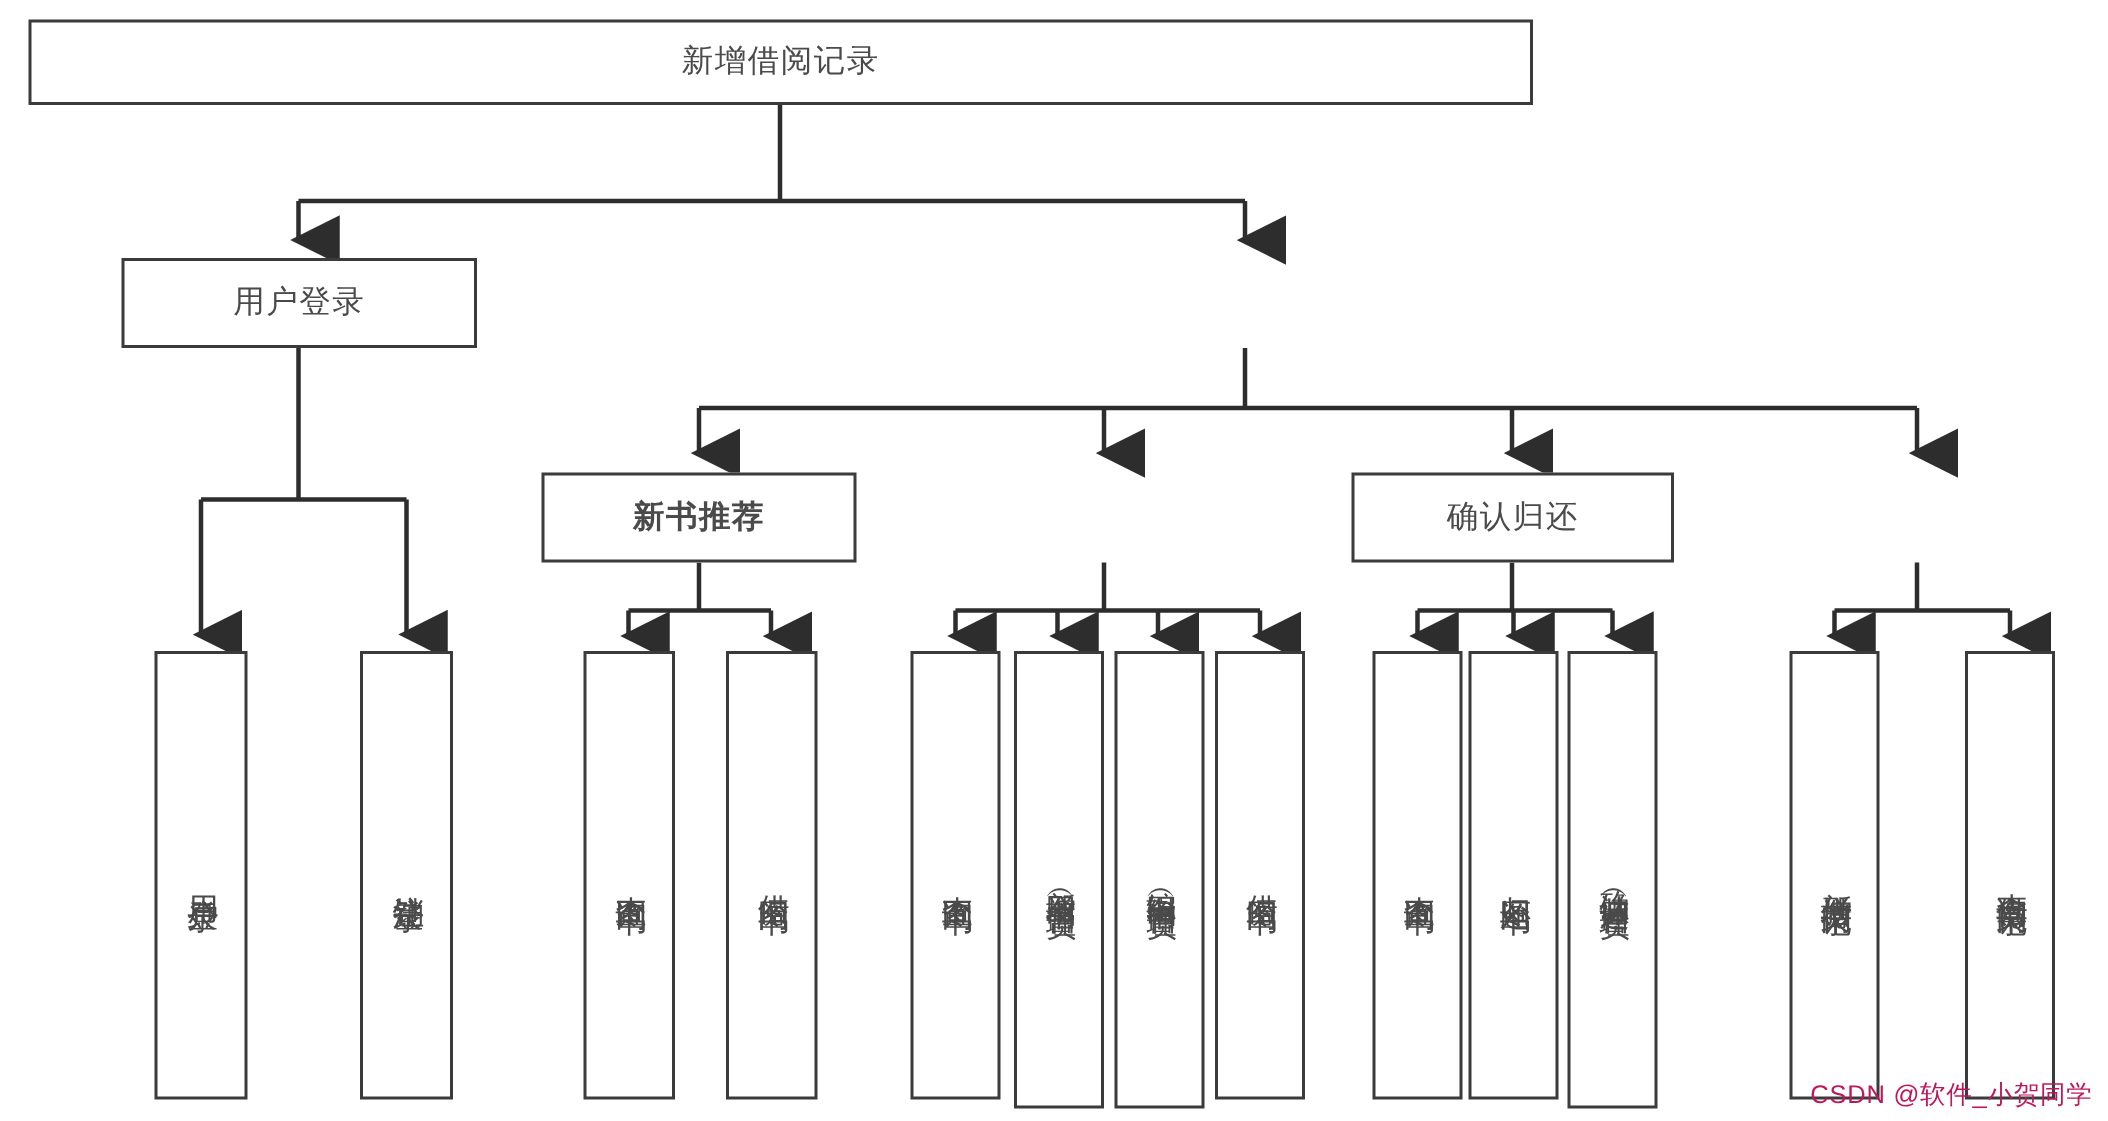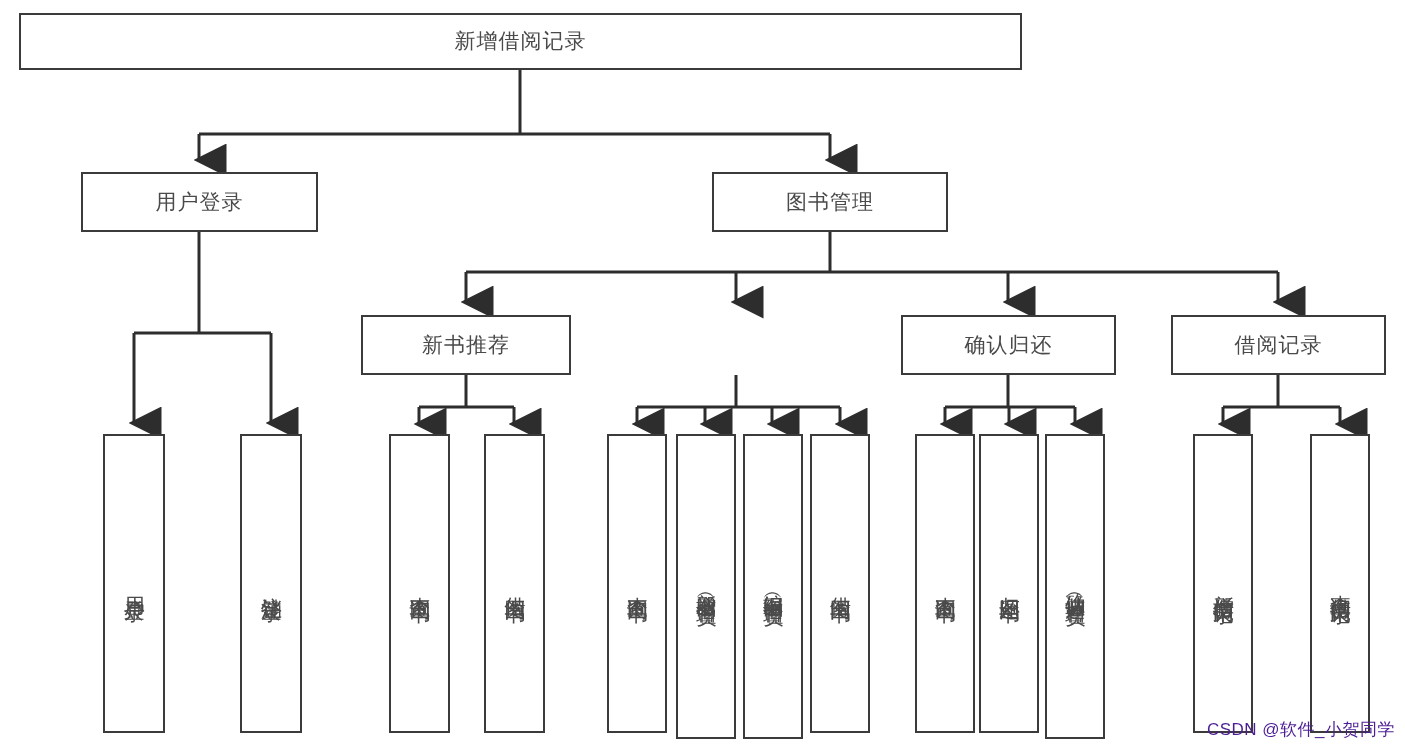--- a/index.html
+++ b/index.html
@@ -53,21 +53,21 @@
   }
   .node.v .lbl {
     writing-mode: vertical-rl;
     text-orientation: upright;
   }
   #watermark {
     position: absolute;
     right: 10px;
     bottom: 6px;
     font-size: 17px;
-    color: #4c1d95;
+    color: #be185d;
     letter-spacing: 0.5px;
     white-space: nowrap;
   }
 </style>
 </head>
 <body>
 
 <div id="canvas">
 
   <svg class="wires" viewBox="0 0 1405 747">
@@ -120,32 +120,26 @@
     </g>
   </svg>
 
   <div class="node h" style="left:19px; top:13px; width:1003px; height:57px;">
     <span class="lbl">新增借阅记录</span>
   </div>
 
   <div class="node h" style="left:81px; top:172px; width:237px; height:60px;">
     <span class="lbl">用户登录</span>
   </div>
-  <div class="node h" style="left:712px; top:172px; width:236px; height:60px;">
-    <span class="lbl">图书管理</span>
-  </div>
 
-  <div class="node h" style="left:361px; top:315px; width:210px; height:60px;">
+  <div class="node h" style="left:361px; top:315px; width:210px; height:60px;font-weight:bold;">
     <span class="lbl">新书推荐</span>
   </div>
   <div class="node h" style="left:901px; top:315px; width:215px; height:60px;">
     <span class="lbl">确认归还</span>
-  </div>
-  <div class="node h" style="left:1171px; top:315px; width:215px; height:60px;">
-    <span class="lbl">借阅记录</span>
   </div>
 
   <div class="node v" style="left:103px; top:434px; width:62px; height:299px;">
     <span class="lbl">用户登录</span>
   </div>
   <div class="node v" style="left:240px; top:434px; width:62px; height:299px;">
     <span class="lbl">注销登录</span>
   </div>
 
   <div class="node v" style="left:389px; top:434px; width:61px; height:299px;">

